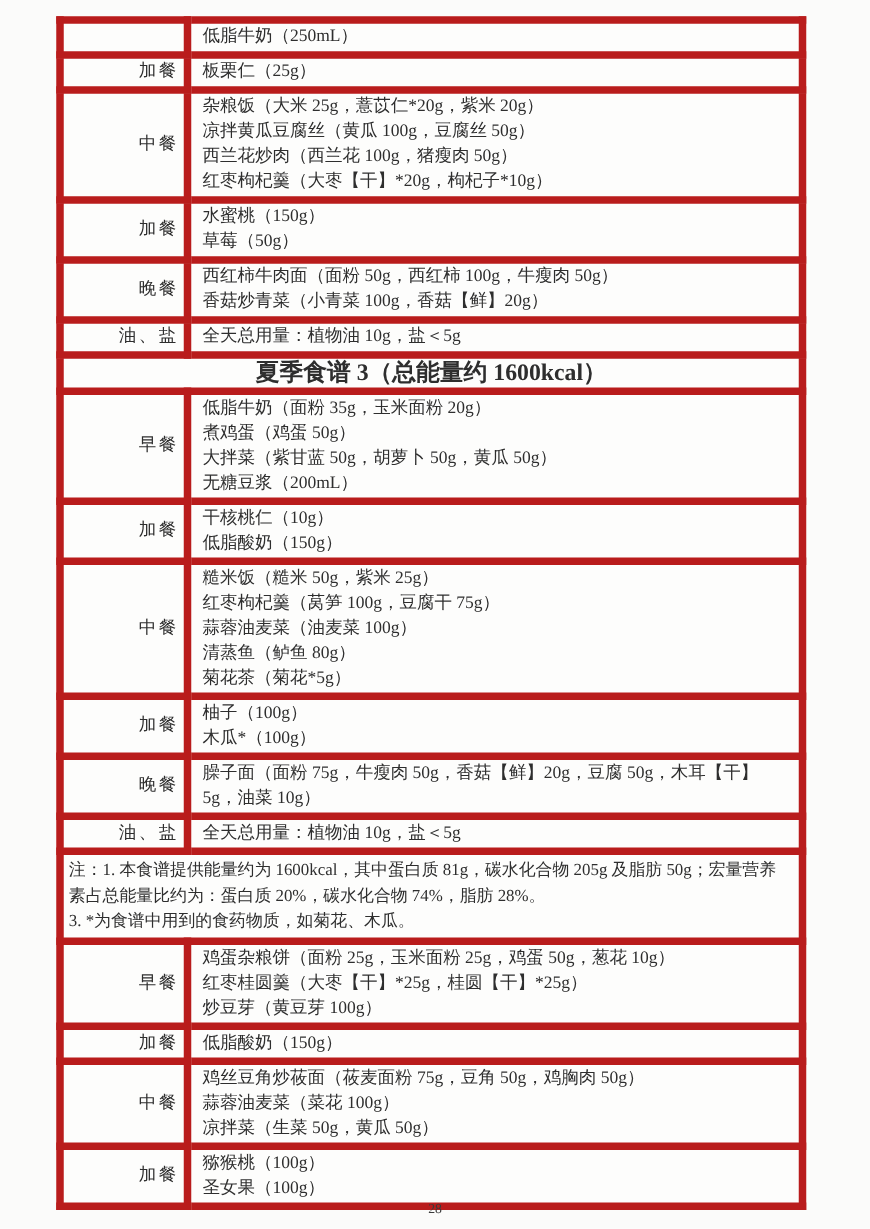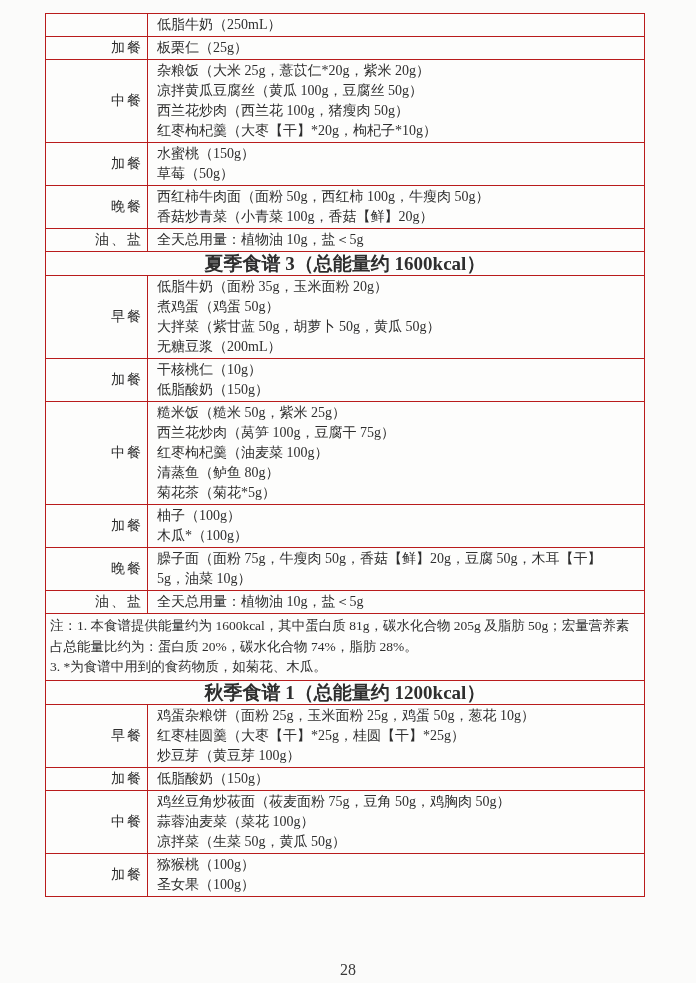--- a/index.html
+++ b/index.html
@@ -10,34 +10,34 @@
     color:#2e2e2e;
   }
   .page { position:relative; width:696px; height:983px; overflow:hidden; }
   table.meal-table {
     position:absolute; left:45px; top:13px; width:600px;
     border-collapse:collapse; table-layout:fixed;
     background:#fdfdfc;
   }
   col.c-meal { width:102px; }
   td {
-    border:1px solid #b91c1c;
+    border:6px solid #b91c1c;
     font-size:14px; line-height:20px;
     padding:1px 4px;
     vertical-align:middle;
     overflow:hidden;
   }
   td.meal { text-align:right; letter-spacing:2px; }
   td.items { padding-left:9px; padding-right:4px; }
   td.items .ln { white-space:nowrap; }
   td.note { padding:2px 5px 2px 4px; font-size:13.5px; line-height:20.5px; }
   td.title { text-align:center; font-weight:bold; font-size:19px; line-height:21px; }
   .page-number {
     position:absolute; left:0; top:961px; width:696px;
-    text-align:center; font-size:16px; color:#3a3a3a;
+    text-align:center; font-size:11px; color:#3a3a3a;
   }
 </style>
 </head>
 <body>
 
 <div class="page">
   <table class="meal-table">
     <colgroup>
         <col class="c-meal">
         <col>
@@ -102,22 +102,22 @@
         <td class="meal">加餐</td>
         <td class="items">
           <div class="ln">干核桃仁（10g）</div>
           <div class="ln">低脂酸奶（150g）</div>
         </td>
       </tr>
       <tr>
         <td class="meal">中餐</td>
         <td class="items">
           <div class="ln">糙米饭（糙米 50g，紫米 25g）</div>
-          <div class="ln">西兰花炒肉（莴笋 100g，豆腐干 75g）</div>
-          <div class="ln">红枣枸杞羹（油麦菜 100g）</div>
+          <div class="ln">红枣枸杞羹（莴笋 100g，豆腐干 75g）</div>
+          <div class="ln">蒜蓉油麦菜（油麦菜 100g）</div>
           <div class="ln">清蒸鱼（鲈鱼 80g）</div>
           <div class="ln">菊花茶（菊花*5g）</div>
         </td>
       </tr>
       <tr>
         <td class="meal">加餐</td>
         <td class="items">
           <div class="ln">柚子（100g）</div>
           <div class="ln">木瓜*（100g）</div>
         </td>
@@ -135,23 +135,20 @@
           <div class="ln">全天总用量：植物油 10g，盐＜5g</div>
         </td>
       </tr>
       <tr>
         <td class="note" colspan="2">
           <div>注：1. 本食谱提供能量约为 1600kcal，其中蛋白质 81g，碳水化合物 205g 及脂肪 50g；宏量营养素占总能量比约为：蛋白质 20%，碳水化合物 74%，脂肪 28%。</div>
           <div>3. *为食谱中用到的食药物质，如菊花、木瓜。</div>
         </td>
       </tr>
 
-      <tr>
-        <td class="title" colspan="2">秋季食谱 1（总能量约 1200kcal）</td>
-      </tr>
       <tr>
         <td class="meal">早餐</td>
         <td class="items">
           <div class="ln">鸡蛋杂粮饼（面粉 25g，玉米面粉 25g，鸡蛋 50g，葱花 10g）</div>
           <div class="ln">红枣桂圆羹（大枣【干】*25g，桂圆【干】*25g）</div>
           <div class="ln">炒豆芽（黄豆芽 100g）</div>
         </td>
       </tr>
       <tr>
         <td class="meal">加餐</td>

